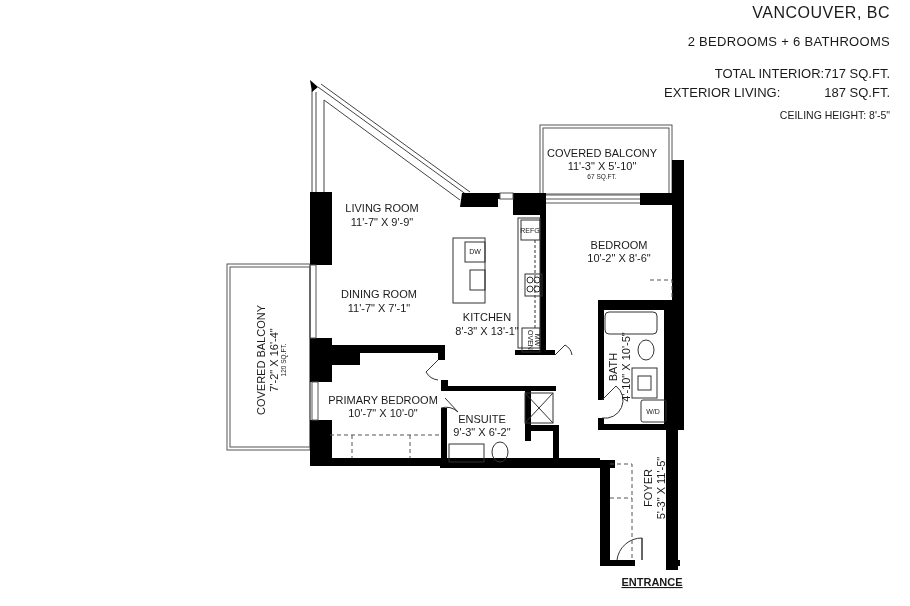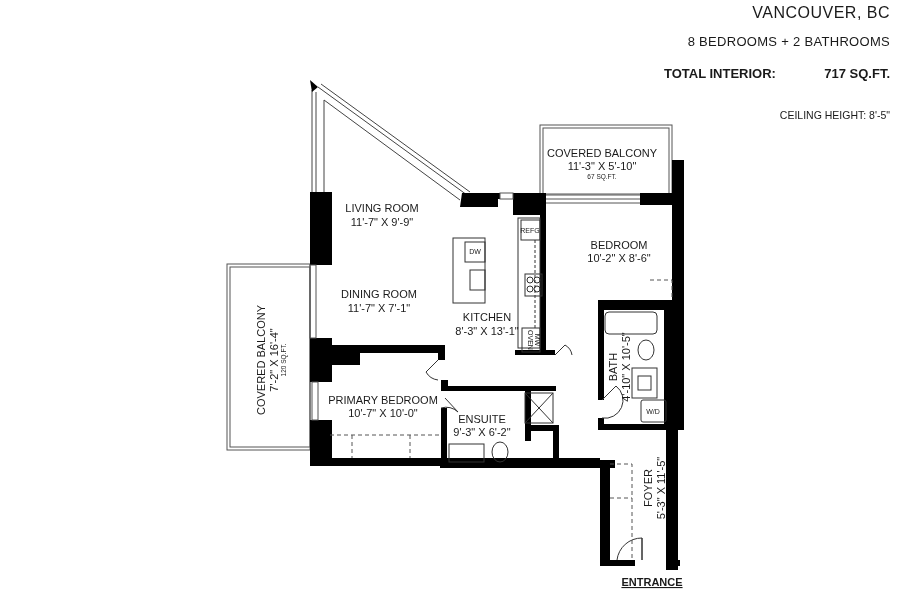--- a/index.html
+++ b/index.html
@@ -2,34 +2,38 @@
 <html><head>
 <meta charset="utf-8">
 <style>
   html, body { margin:0; padding:0; background:#ffffff; }
   body { width:910px; height:606px; position:relative; overflow:hidden; font-family:"Liberation Sans", sans-serif; color:#1a1a1a; }
   .hdr { position:absolute; right:20px; text-align:right; }
   .title { top:4px; font-size:16px; letter-spacing:0.5px; }
   .subtitle { top:34px; font-size:13px; letter-spacing:0.3px; }
   .stats { position:absolute; top:66px; left:664px; width:226px; font-size:13px; }
   .stats .row { display:flex; justify-content:space-between; height:19px; }
-  .stats .bold { font-weight:bold; }
+  .stats .bold { font-weight:normal;justify-content:flex-end; }
   .ceiling { top:109px; font-size:10.5px; }
   svg { position:absolute; left:0; top:0; }
   .lbl { font-family:"Liberation Sans", sans-serif; fill:#1a1a1a; }
 </style>
 </head>
 <body>
 
 <div class="hdr title">VANCOUVER, BC</div>
-<div class="hdr subtitle">8 BEDROOMS + 2 BATHROOMS</div>
+<div class="hdr subtitle">2 BEDROOMS + 6 BATHROOMS</div>
 <div class="stats">
   <div class="row bold">
     <span>TOTAL INTERIOR:</span>
     <span>717 SQ.FT.</span>
+  </div>
+  <div class="row">
+    <span>EXTERIOR LIVING:</span>
+    <span>187 SQ.FT.</span>
   </div>
 </div>
 <div class="hdr ceiling">CEILING HEIGHT: 8'-5"</div>
 
 <svg width="910" height="606" viewBox="0 0 910 606">
 
   <g fill="none" stroke="#555" stroke-width="1">
     <rect x="540" y="125" width="132" height="70"></rect>
     <rect x="543" y="128" width="126" height="66"></rect>
   </g>

